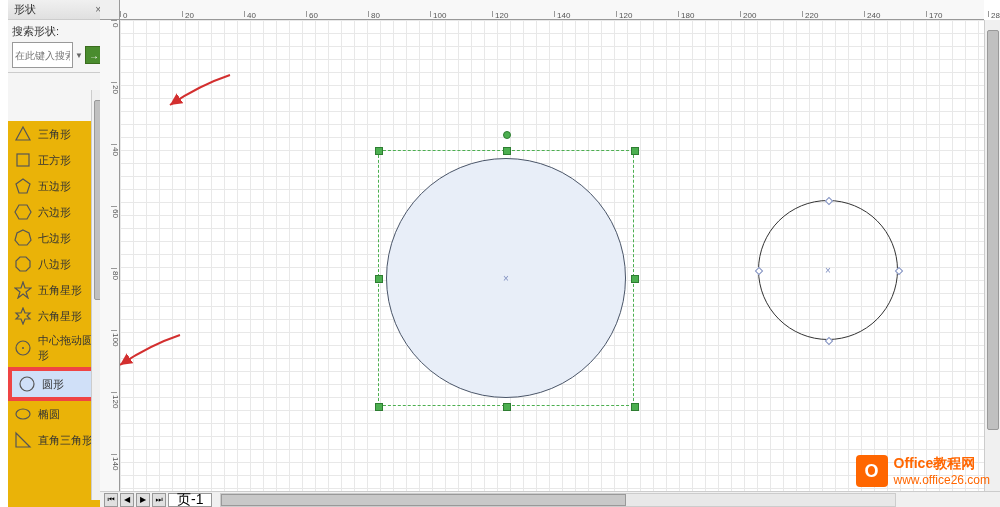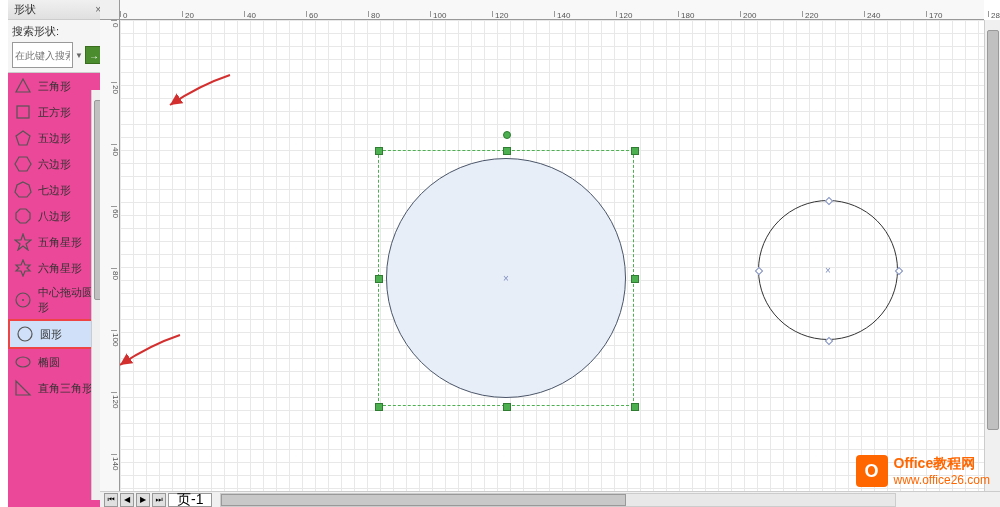--- a/index.html
+++ b/index.html
@@ -12,23 +12,23 @@
     
     .search-area { padding: 4px; background: #f5f5f5; border-bottom: 1px solid #ccc; }
     .search-label { font-size: 11px; color: #333; margin-bottom: 3px; }
     .search-row { display: flex; gap: 2px; align-items: center; }
     .search-input { flex: 1; height: 18px; border: 1px solid #999; font-size: 10px; padding: 12px 2px; width: 60px; }
     .search-btn { width: 18px; height: 18px; background: #4a8c2e; border: 1px solid #3a6c1e; display: flex; align-items: center; justify-content: center; color: #fff; font-size: 10px; cursor: pointer; }
     
     .category-item { background: linear-gradient(#f8f8f8, #ececec); border-bottom: 1px solid #ccc; padding: 2px 4px; font-size: 11px; color: #333; cursor: pointer; display: flex; align-items: center; gap: 3px; }
     .cat-icon { width: 8px; height: 8px; background: #4a8c2e; display: inline-block; }
     
-    .shapes-list { flex: 1; overflow-y: auto; background: #ec4899; }
+    .shapes-list { flex: 1; overflow-y: auto; background: #eab308; margin-top: 48px; }
     .shape-item { display: flex; align-items: center; gap: 6px; padding: 4px 6px; cursor: pointer; }
-    .shape-item.selected { background: #d0e0f8; border: 2px solid #ef4444; text-align: right; }
+    .shape-item.selected { background: #d0e0f8; border: 4px solid #ef4444; text-align: right; }
     .shape-icon { width: 18px; height: 18px; display: flex; align-items: center; justify-content: center; }
     .shape-label { font-size: 11px; color: #333; }
     
     .scrollbar-v { position: absolute; right: 0; top: 90px; width: 16px; height: 410px; background: #f0f0f0; border-left: 1px solid #ccc; }
     .scroll-thumb { position: absolute; left: 2px; width: 12px; background: #c0c0c0; border: 1px solid #999; border-radius: 2px; }
     
     .canvas-area { position: absolute; left: 100px; top: 0; right: 0; bottom: 16px; background: #fff; }
     .ruler-h { position: absolute; left: 20px; top: 0; right: 16px; height: 20px; background: #f8f8f8; border-bottom: 1px solid #999; }
     .ruler-v { position: absolute; left: 0; top: 20px; width: 20px; bottom: 0; background: #f8f8f8; border-right: 1px solid #999; }
     .ruler-corner { position: absolute; left: 0; top: 0; width: 20px; height: 20px; background: #f0f0f0; border-right: 1px solid #999; border-bottom: 1px solid #999; }

